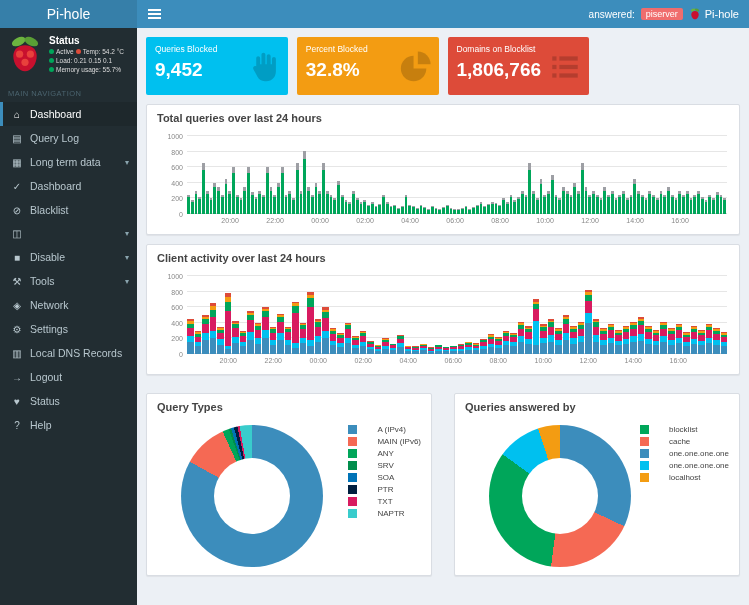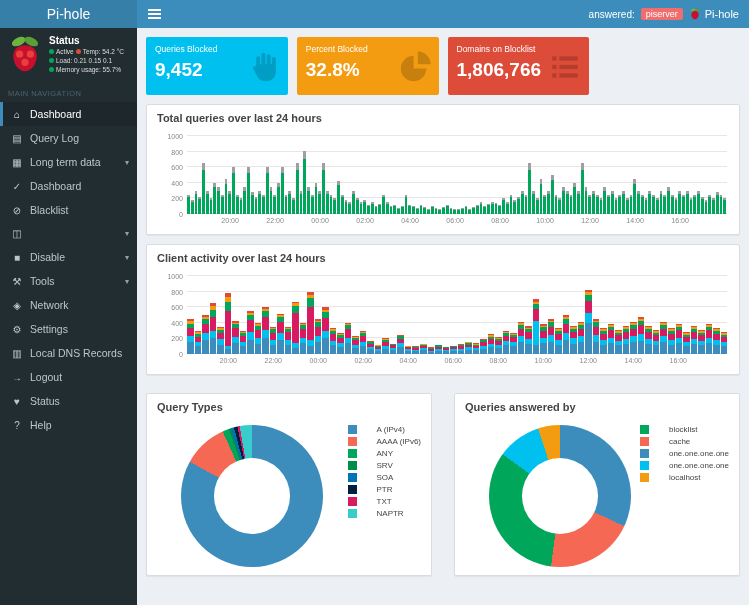--- a/index.html
+++ b/index.html
@@ -998,21 +998,21 @@
         <div class="donut" id="donut1" style="background: conic-gradient(rgb(60, 141, 188) 0deg, rgb(60, 141, 188) 298.8deg, rgb(245, 105, 84) 298.8deg, rgb(245, 105, 84) 335.52deg, rgb(0, 166, 90) 335.52deg, rgb(0, 166, 90) 340.92deg, rgb(0, 141, 76) 340.92deg, rgb(0, 141, 76) 342.72deg, rgb(0, 115, 183) 342.72deg, rgb(0, 115, 183) 345.24deg, rgb(0, 31, 63) 345.24deg, rgb(0, 31, 63) 348.12deg, rgb(216, 27, 96) 348.12deg, rgb(216, 27, 96) 349.92deg, rgb(57, 204, 204) 349.92deg, rgb(57, 204, 204) 360deg);">
             <div class="hole"></div>
           </div>
         <div class="legend" id="legend1">
             <div class="leg-item">
               <span class="leg-swatch" style="background:#3c8dbc"></span>
               <span class="leg-txt">A (IPv4)</span>
             </div>
             <div class="leg-item">
               <span class="leg-swatch" style="background:#f56954"></span>
-              <span class="leg-txt">AAAA (IPv6)</span>
+              <span class="leg-txt">MAIN (IPv6)</span>
             </div>
             <div class="leg-item">
               <span class="leg-swatch" style="background:#00a65a"></span>
               <span class="leg-txt">ANY</span>
             </div>
             <div class="leg-item">
               <span class="leg-swatch" style="background:#008d4c"></span>
               <span class="leg-txt">SRV</span>
             </div>
             <div class="leg-item">

